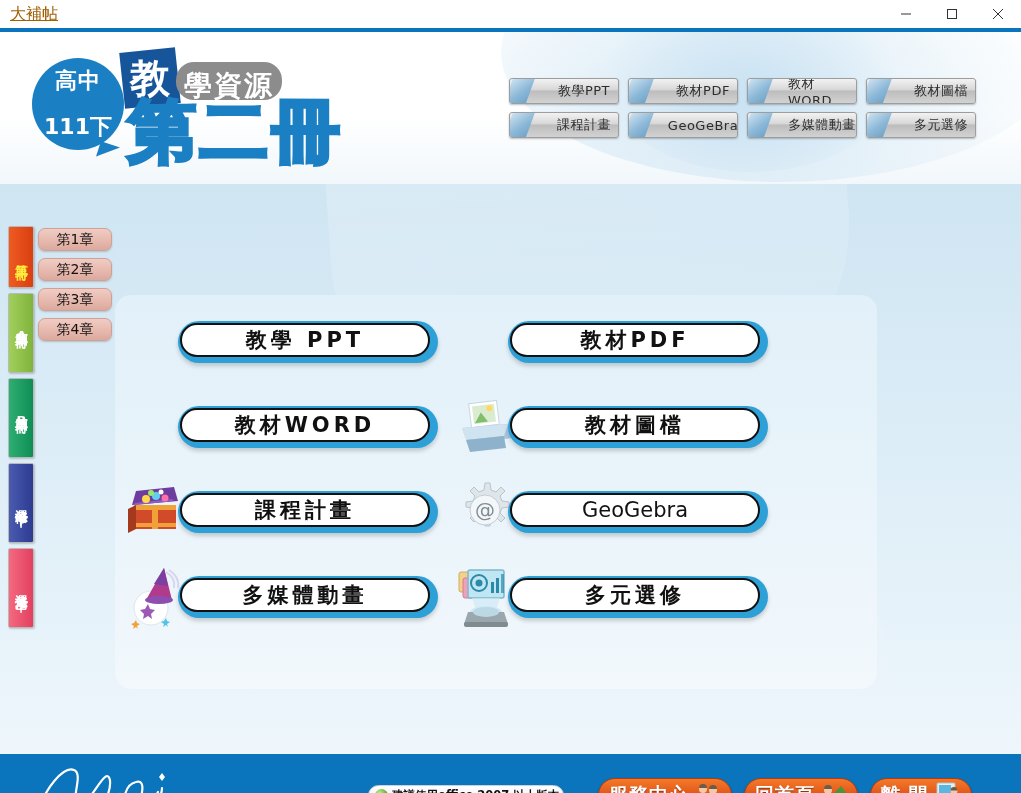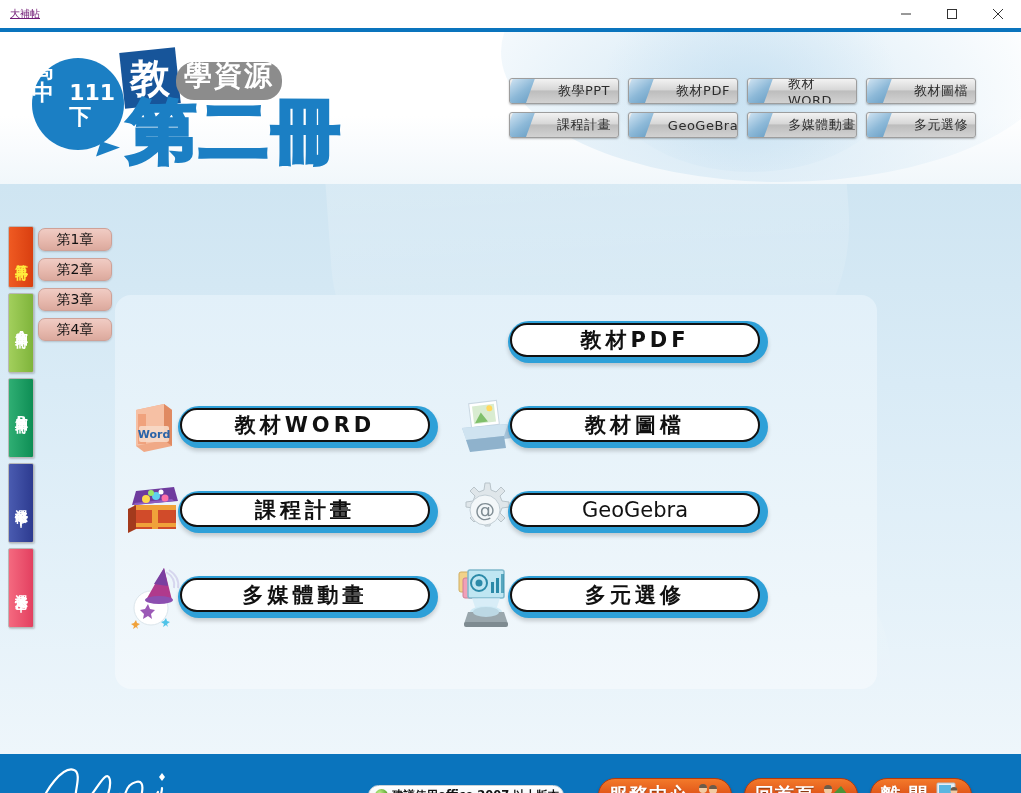--- a/index.html
+++ b/index.html
@@ -9,21 +9,21 @@
     background:#ffffff;
     position:relative;
   }
 
   
   .titlebar {
     position:absolute; left:0; top:0; width:1021px; height:28px;
     background:#ffffff; display:flex; align-items:center;
   }
   .titlebar-text {
-    font-size:10px; color:#701a75; margin-left:10px;
+    font-size:16px; color:#a16207; margin-left:10px;
     font-family:"DejaVu Sans","Liberation Sans",sans-serif;
     text-decoration:underline;
   }
   .win-controls { margin-left:auto; display:flex; height:28px; }
   .win-btn {
     width:46px; height:28px; display:flex; align-items:center; justify-content:center;
     color:#333; font-size:13px; line-height:1;
   }
   .accent-rule {
     position:absolute; left:0; top:28px; width:1021px; height:4px;
@@ -51,39 +51,39 @@
     position:absolute; right:120px; top:-60px; width:300px; height:200px;
     border-radius:50%;
     background:radial-gradient(ellipse at 50% 60%, rgba(190,220,240,.55), rgba(255,255,255,0) 70%);
   }
 
   
   .logo-wrap { position:absolute; left:18px; top:8px; width:330px; height:140px; }
   .bubble {
     position:absolute; left:14px; top:18px; width:92px; height:92px;
     background:#1b7fc4; border-radius:50%;
-    display:flex; justify-content:center;
+    display:flex; flex-direction:column; align-items:center; justify-content:center;
     color:#fff;
   }
   .bubble:after{
     content:""; position:absolute; right:6px; bottom:-10px;
     width:0;height:0;border-left:20px solid #1b7fc4;
     border-bottom:16px solid transparent; transform:rotate(18deg);
   }
   .bubble-l1 { font-size:22px; font-weight:bold; letter-spacing:1px; line-height:1.05; z-index:2;}
   .bubble-l2 { font-size:22px; font-weight:bold; letter-spacing:0px; line-height:1.1; z-index:2;margin-top:23px;}
   .jiao-box {
     position:absolute; left:104px; top:10px; width:56px; height:56px;
     background:#17559a; transform:rotate(-6deg);
     display:flex; align-items:center; justify-content:center;
   }
   .jiao-box span { color:#fff; font-size:40px; font-weight:bold; transform:rotate(6deg); line-height:1; }
   .gray-box {
     position:absolute; left:158px; top:22px; height:38px; padding:0 8px;
-    background:#8c8c8c; display:flex; align-items:flex-start;border-radius:18px;
+    background:#8c8c8c; display:flex; align-items:flex-end;border-radius:18px;
   }
   .gray-box span { color:#fff; font-size:28px; font-weight:bold; letter-spacing:2px; line-height:1;}
   .vol-title {
     position:absolute; left:110px; top:58px;
     font-size:68px; font-weight:bold; letter-spacing:4px;
     color:#ffffff;
     -webkit-text-stroke:4px #1b7fc4;
     text-shadow:0 0 0 #1b7fc4;
     line-height:1;
   }
@@ -341,43 +341,38 @@
       <div class="chapter-btn">第3章</div>
       <div class="chapter-btn">第4章</div>
     </div>
 
     <div class="panel"></div>
 
     <div class="grid">
 
       <div class="grid-row">
         <div class="cell">
+          <div class="pill">
+            <div class="pill-inner">
+              <span class="pill-label">教學 PPT</span>
+            </div>
+          </div>
         </div>
 
         <div class="cell right">
           <div class="pill">
             <div class="pill-inner">
               <span class="pill-label">教材PDF</span>
             </div>
           </div>
         </div>
       </div>
 
       <div class="grid-row">
         <div class="cell">
-          <div class="icon">
-            <svg width="66" height="66" viewBox="0 0 66 66">
-              <path d="M12 16 L40 10 L48 16 L48 52 L20 58 L12 52 Z" fill="#f0a986"></path>
-              <path d="M12 16 L40 10 L40 46 L12 52 Z" fill="#f6c0a4"></path>
-              <path d="M40 10 L48 16 L48 52 L40 46 Z" fill="#e08a62"></path>
-              <rect x="14" y="20" width="8" height="30" fill="#ef9a73" opacity=".8"></rect>
-              <rect x="15" y="32" width="30" height="16" rx="2" fill="#f7d9c8" opacity=".9"></rect>
-              <text x="30" y="44" font-size="11" font-weight="bold" fill="#2a63a8" text-anchor="middle" font-family="DejaVu Sans, sans-serif">Word</text>
-            </svg>
-          </div>
           <div class="pill">
             <div class="pill-inner">
               <span class="pill-label">教材WORD</span>
             </div>
           </div>
         </div>
 
         <div class="cell right">
           <div class="icon">
             <svg width="66" height="66" viewBox="0 0 66 66">

